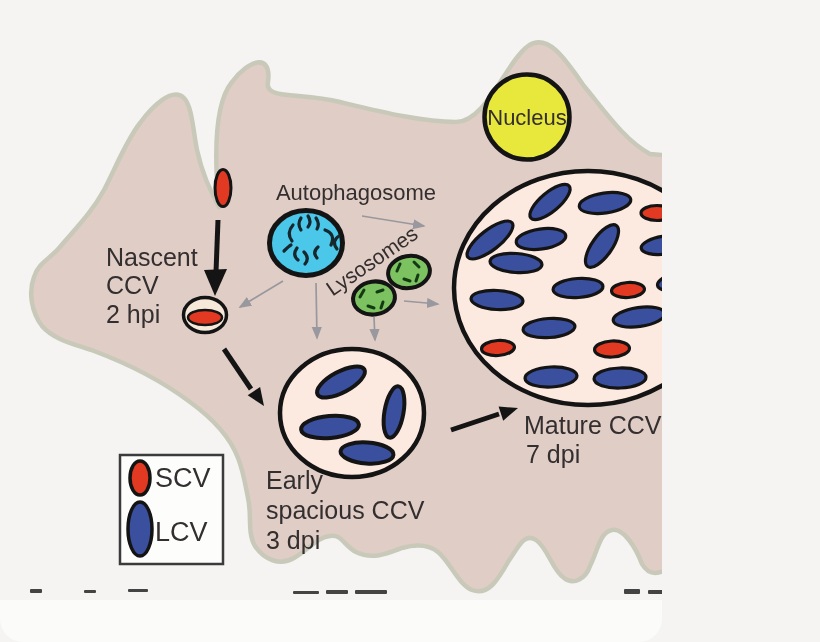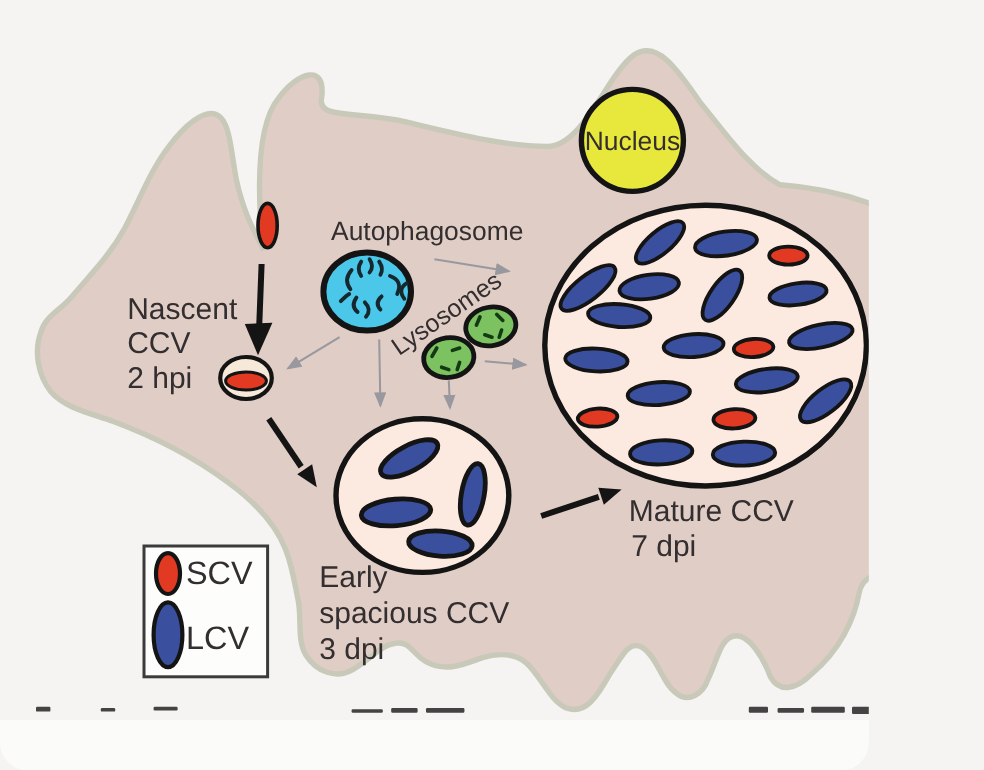--- a/index.html
+++ b/index.html
@@ -1,16 +1,16 @@
 <!DOCTYPE html>
 <html><head>
 <meta charset="utf-8">
 <style>
   html,body{margin:0;padding:0;background:#f5f4f3;}
-  .stage-wrap{position:relative;width:724px;height:642px;overflow:hidden;background:#f5f4f3;border-radius:23px;}
+  .stage-wrap{position:relative;width:662px;height:642px;overflow:hidden;background:#f5f4f3;border-radius:23px;}
   svg{display:block;}
   text{font-family:"Liberation Sans","DejaVu Sans",sans-serif;fill:#332e2f;}
   .lbl25{font-size:25px;}
   .lbl22{font-size:22px;}
   .lbl21{font-size:21px;}
   .lbl27{font-size:27px;}
   .blk{stroke:#141414;}
   .frag{fill:#232323;opacity:.85;}
 </style>
 </head>

